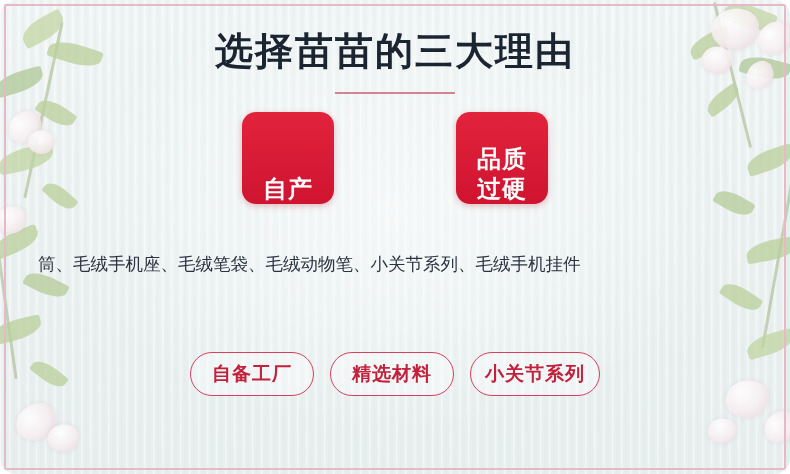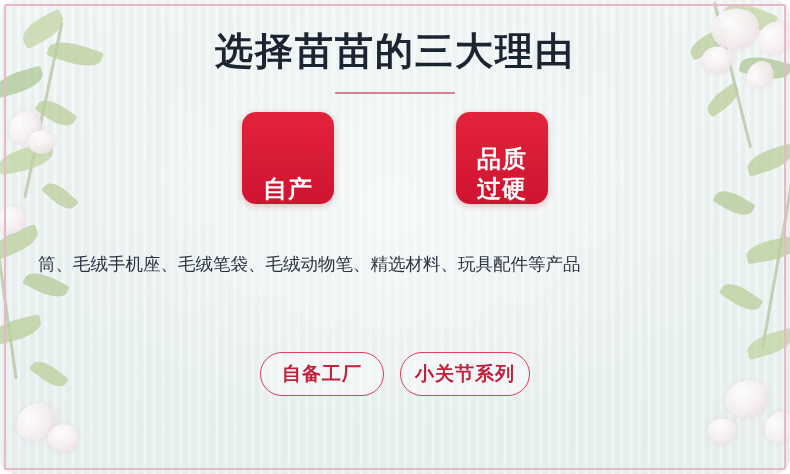--- a/index.html
+++ b/index.html
@@ -219,21 +219,22 @@
       <div class="reason-badge">
         <span>自产</span>
       </div>
       <div class="reason-badge">
         <span>品质</span>
         <span>过硬</span>
       </div>
     </div>
 
     <div class="desc">
-      <div>筒、毛绒手机座、毛绒笔袋、毛绒动物笔、精选材料、玩具配件等产品</div>
+      <div>筒、毛绒手机座、毛绒笔袋、毛绒动物笔、小关节系列、毛绒手机挂件</div>
     </div>
 
     <div class="tags">
       <div class="tag">自备工厂</div>
+      <div class="tag">精选材料</div>
       <div class="tag">小关节系列</div>
     </div>
   </div>
 </div>
 
 </body></html>

